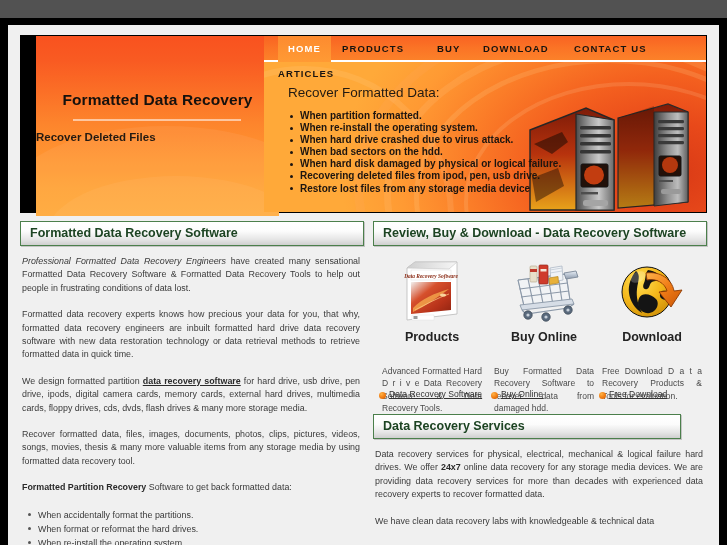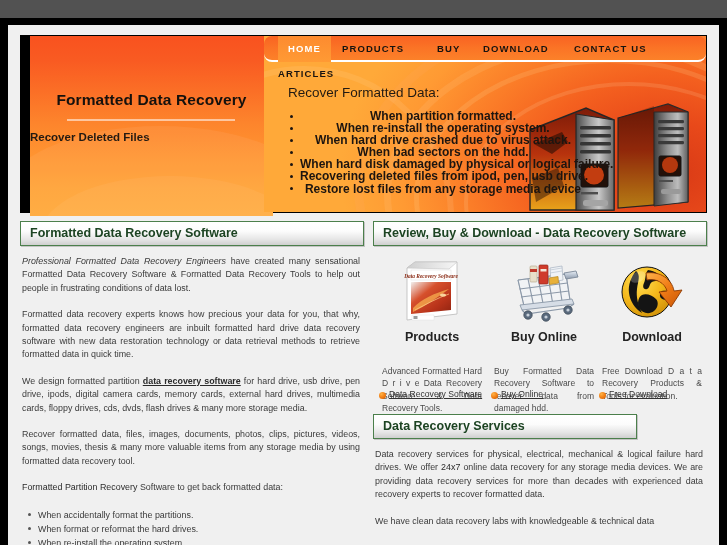--- a/index.html
+++ b/index.html
@@ -28,21 +28,21 @@
     overflow: hidden;
   }
 
   
   .banner {
     position: absolute; left: 12px; top: 10px;
     width: 687px; height: 178px;
     background: #000;
   }
   .banner-left {
-    position: absolute; left: 10px; top: 1px;
+    position: absolute; left: 16px; top: 1px;
     width: 243px; height: 180px;
     background: linear-gradient(180deg,
       #f9521f 0%, #f95b22 14%, #fb6e26 30%,
       #fd842c 48%, #ff9431 66%, #ffa236 84%, #ffa838 100%);
     overflow: hidden;
   }
   .banner-left .swoosh {
     position: absolute; left: -30px; bottom: -60px;
     width: 320px; height: 150px;
     border-radius: 50%;
@@ -86,21 +86,20 @@
   .arc.a2 { left: 150px; top: 22px; width: 390px; height: 280px; border-width: 5px; border-color: rgba(255,215,150,0.18); }
   .arc.a3 { left: 90px; top: -24px; width: 470px; height: 350px; border-width: 9px; border-color: rgba(255,170,100,0.16); }
   .arc.a4 { left: 200px; top: 46px; width: 330px; height: 240px; border-width: 4px; border-color: rgba(255,230,180,0.15); }
   .arc.a5 { left: -110px; top: 30px; width: 300px; height: 300px; border-width: 6px; border-color: rgba(255,225,180,0.13); }
 
   .navbar {
     position: absolute; left: 0; top: 0;
     width: 442px; height: 26px;
     background: linear-gradient(180deg,#f96322 0%, #fb7526 55%, #fc8129 100%);
     border-bottom: 2px solid #ffffff;
-    border-radius: 8px;
   }
   .nav-item {
     position: absolute; top: 0; height: 26px;
     line-height: 26px;
     font-size: 9.5px; font-weight: bold; letter-spacing: 1.1px;
     color: #171310; white-space: nowrap;
     padding: 0 10px;
     cursor: pointer;
   }
   .nav-item.active {
@@ -123,24 +122,23 @@
     font-size: 13.5px; color: #221a12;
   }
   .bullets {
     position: absolute; left: 22px; top: 74px;
     width: 300px;
     margin: 0; padding: 0 0 0 14px;
     list-style: none;
   }
   .bullets li {
     position: relative;
-    font-size: 12px; color: #1d1510;
+    font-size: 10px; color: #1d1510;
     line-height: 12.1px; font-weight: bold;
     white-space: nowrap;
-    text-align: center;
   }
   .bullets li:before {
     content: "";
     position: absolute; left: -10px; top: 4.5px;
     width: 3px; height: 3px; border-radius: 50%;
     background: #1d1510;
   }
 
   
   .towers { position: absolute; right: 4px; bottom: 0; width: 180px; height: 130px; }
@@ -160,31 +158,31 @@
     border: 1px solid #4b7f4b;
     background: linear-gradient(180deg,#ffffff 0%, #fcfcfc 40%, #e6e6e6 75%, #cfcfcf 100%);
     box-shadow: 1px 1px 0 rgba(0,0,0,0.18);
     margin-bottom: 9px;
   }
   .sec-head span {
     position: absolute; left: 9px; top: 4px;
     font-size: 12.5px; font-weight: bold; color: #1d4423;
     white-space: nowrap;
   }
-  .sec-head.narrow { width: 264px; }
+  .sec-head.narrow { width: 308px; }
 
   .para {
     font-size: 8.9px; color: #3a3a3a;
     line-height: 13.4px;
     text-align: justify;
     margin: 0 0 13px 0;
     padding: 0 4px 0 2px;
   }
   .para i { font-style: italic; }
-  .para b { font-weight: normal; color: #2b2b2b; }
+  .para b { font-weight: bold; color: #2b2b2b; }
   .para a {
     color: #2b2b2b; font-weight: bold;
     text-decoration: underline;
   }
   .list2 {
     margin: 0; padding: 0 0 0 18px; list-style: none;
   }
   .list2 li {
     position: relative;
     font-size: 8.9px; color: #3a3a3a; line-height: 14px;

